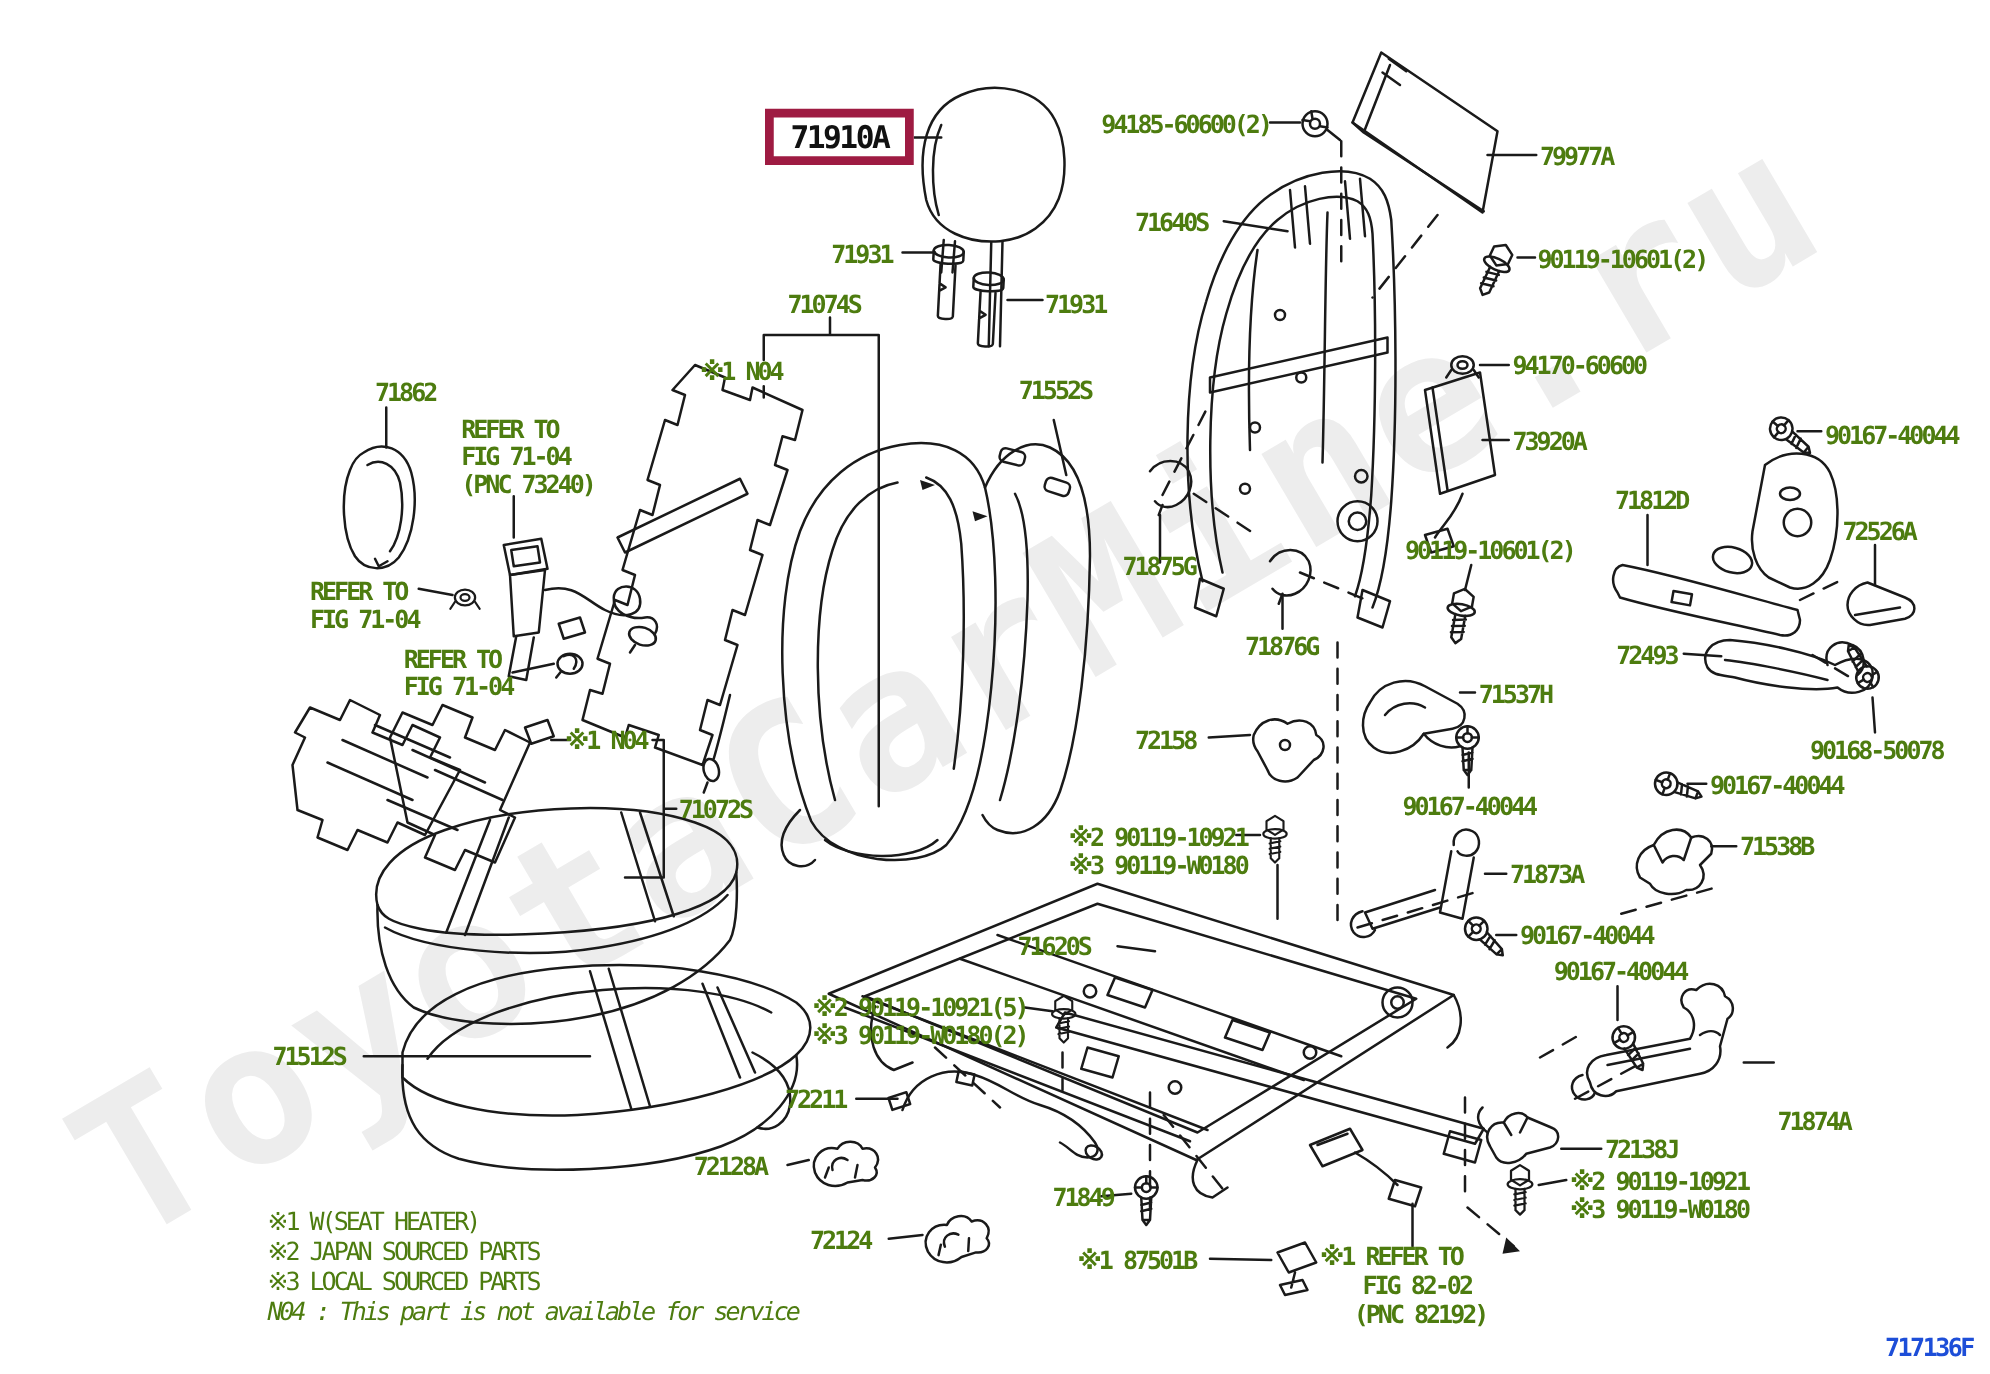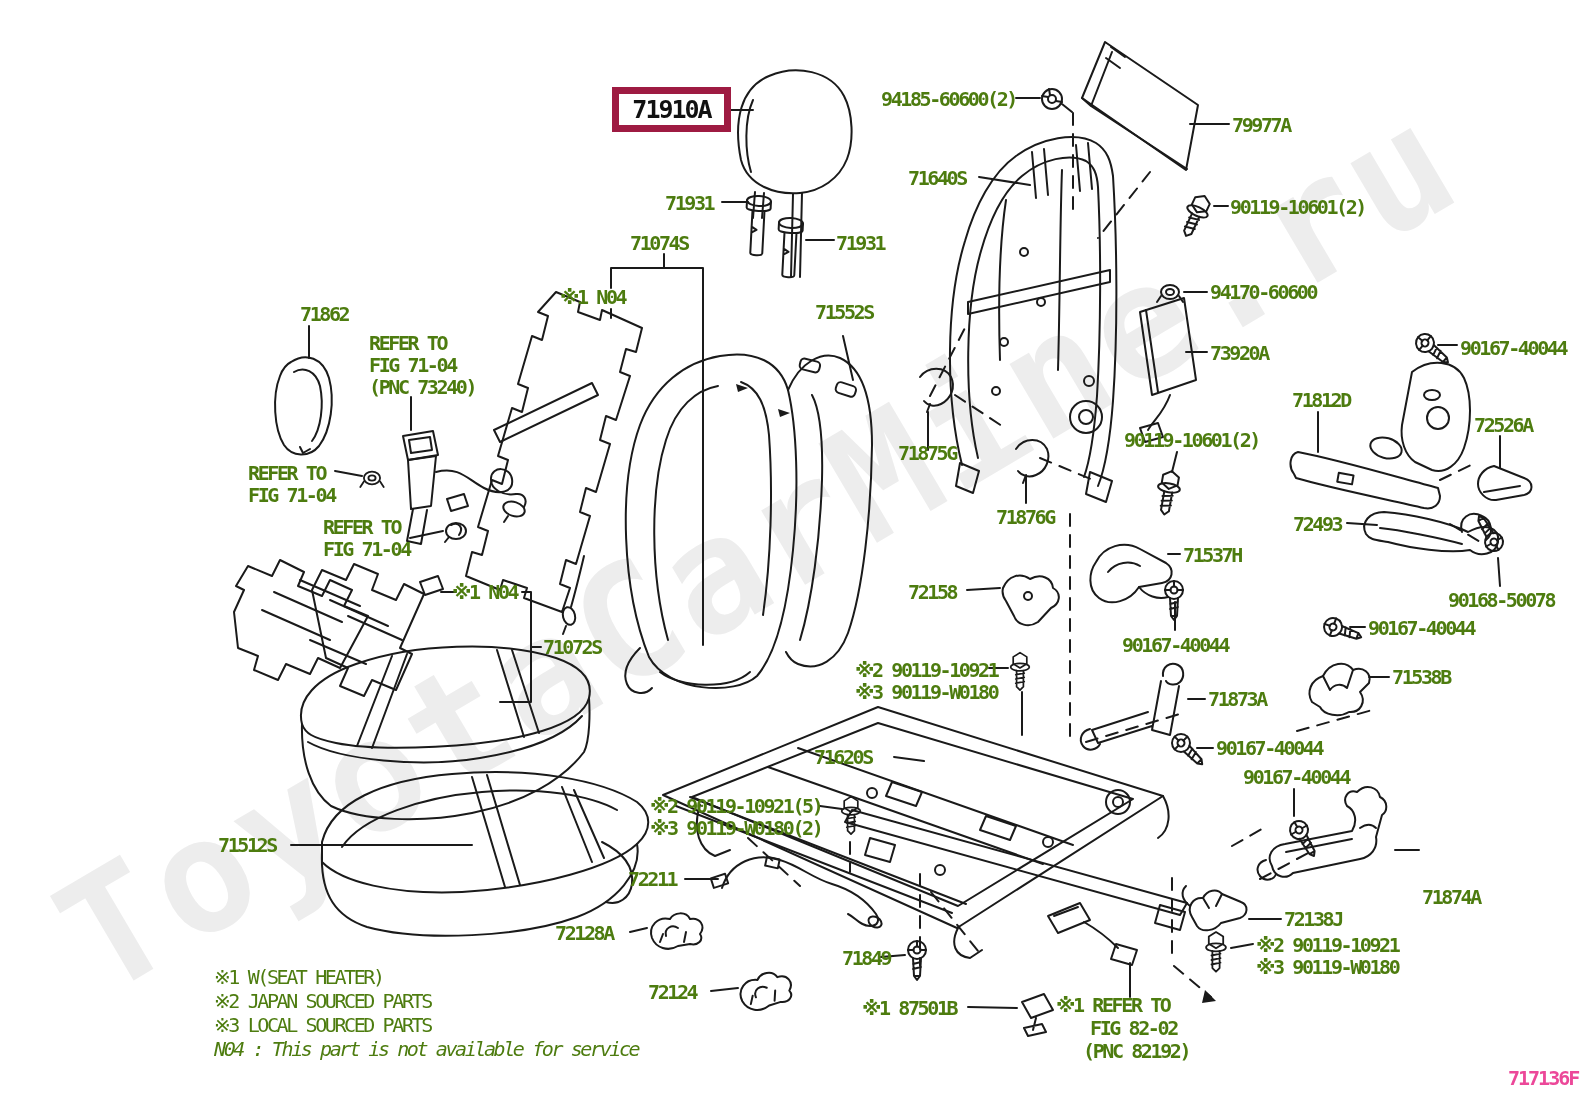--- a/index.html
+++ b/index.html
@@ -10,21 +10,21 @@
              transform:rotate(-30.5deg);transform-origin:0 0;z-index:0;user-select:none;}
   svg.art{position:absolute;left:0;top:0;z-index:1;}
   #labels{position:absolute;left:0;top:0;width:100%;height:100%;z-index:2;}
   .label{position:absolute;color:#4d7c0f;font-weight:bold;font-size:20px;line-height:22px;
          letter-spacing:-2.4px;white-space:pre;}
   .label.note{font-weight:normal;}
   .hlbox{position:absolute;left:612px;top:87px;width:119px;height:45px;border:7px solid #9e1b42;
          box-sizing:border-box;display:flex;align-items:center;justify-content:center;
          font-weight:bold;font-size:25px;letter-spacing:-2px;color:#111;z-index:3;background:#fff;}
   .diagcode{position:absolute;left:1508px;top:1066px;font-weight:bold;font-size:20px;
-            letter-spacing:-2px;color:#ec4899;z-index:2;}
+            letter-spacing:-2px;color:#1d4ed8;z-index:2;}
 </style>
 </head>
 <body>
 
 <div class="stage">
 
   <div class="watermark">ToyotaCarMine.ru</div>
 
   <svg class="art" width="1592" height="1099" viewBox="0 0 1592 1099" fill="none" stroke="#1a1a1a" stroke-width="2" stroke-linecap="round" stroke-linejoin="round">
 

